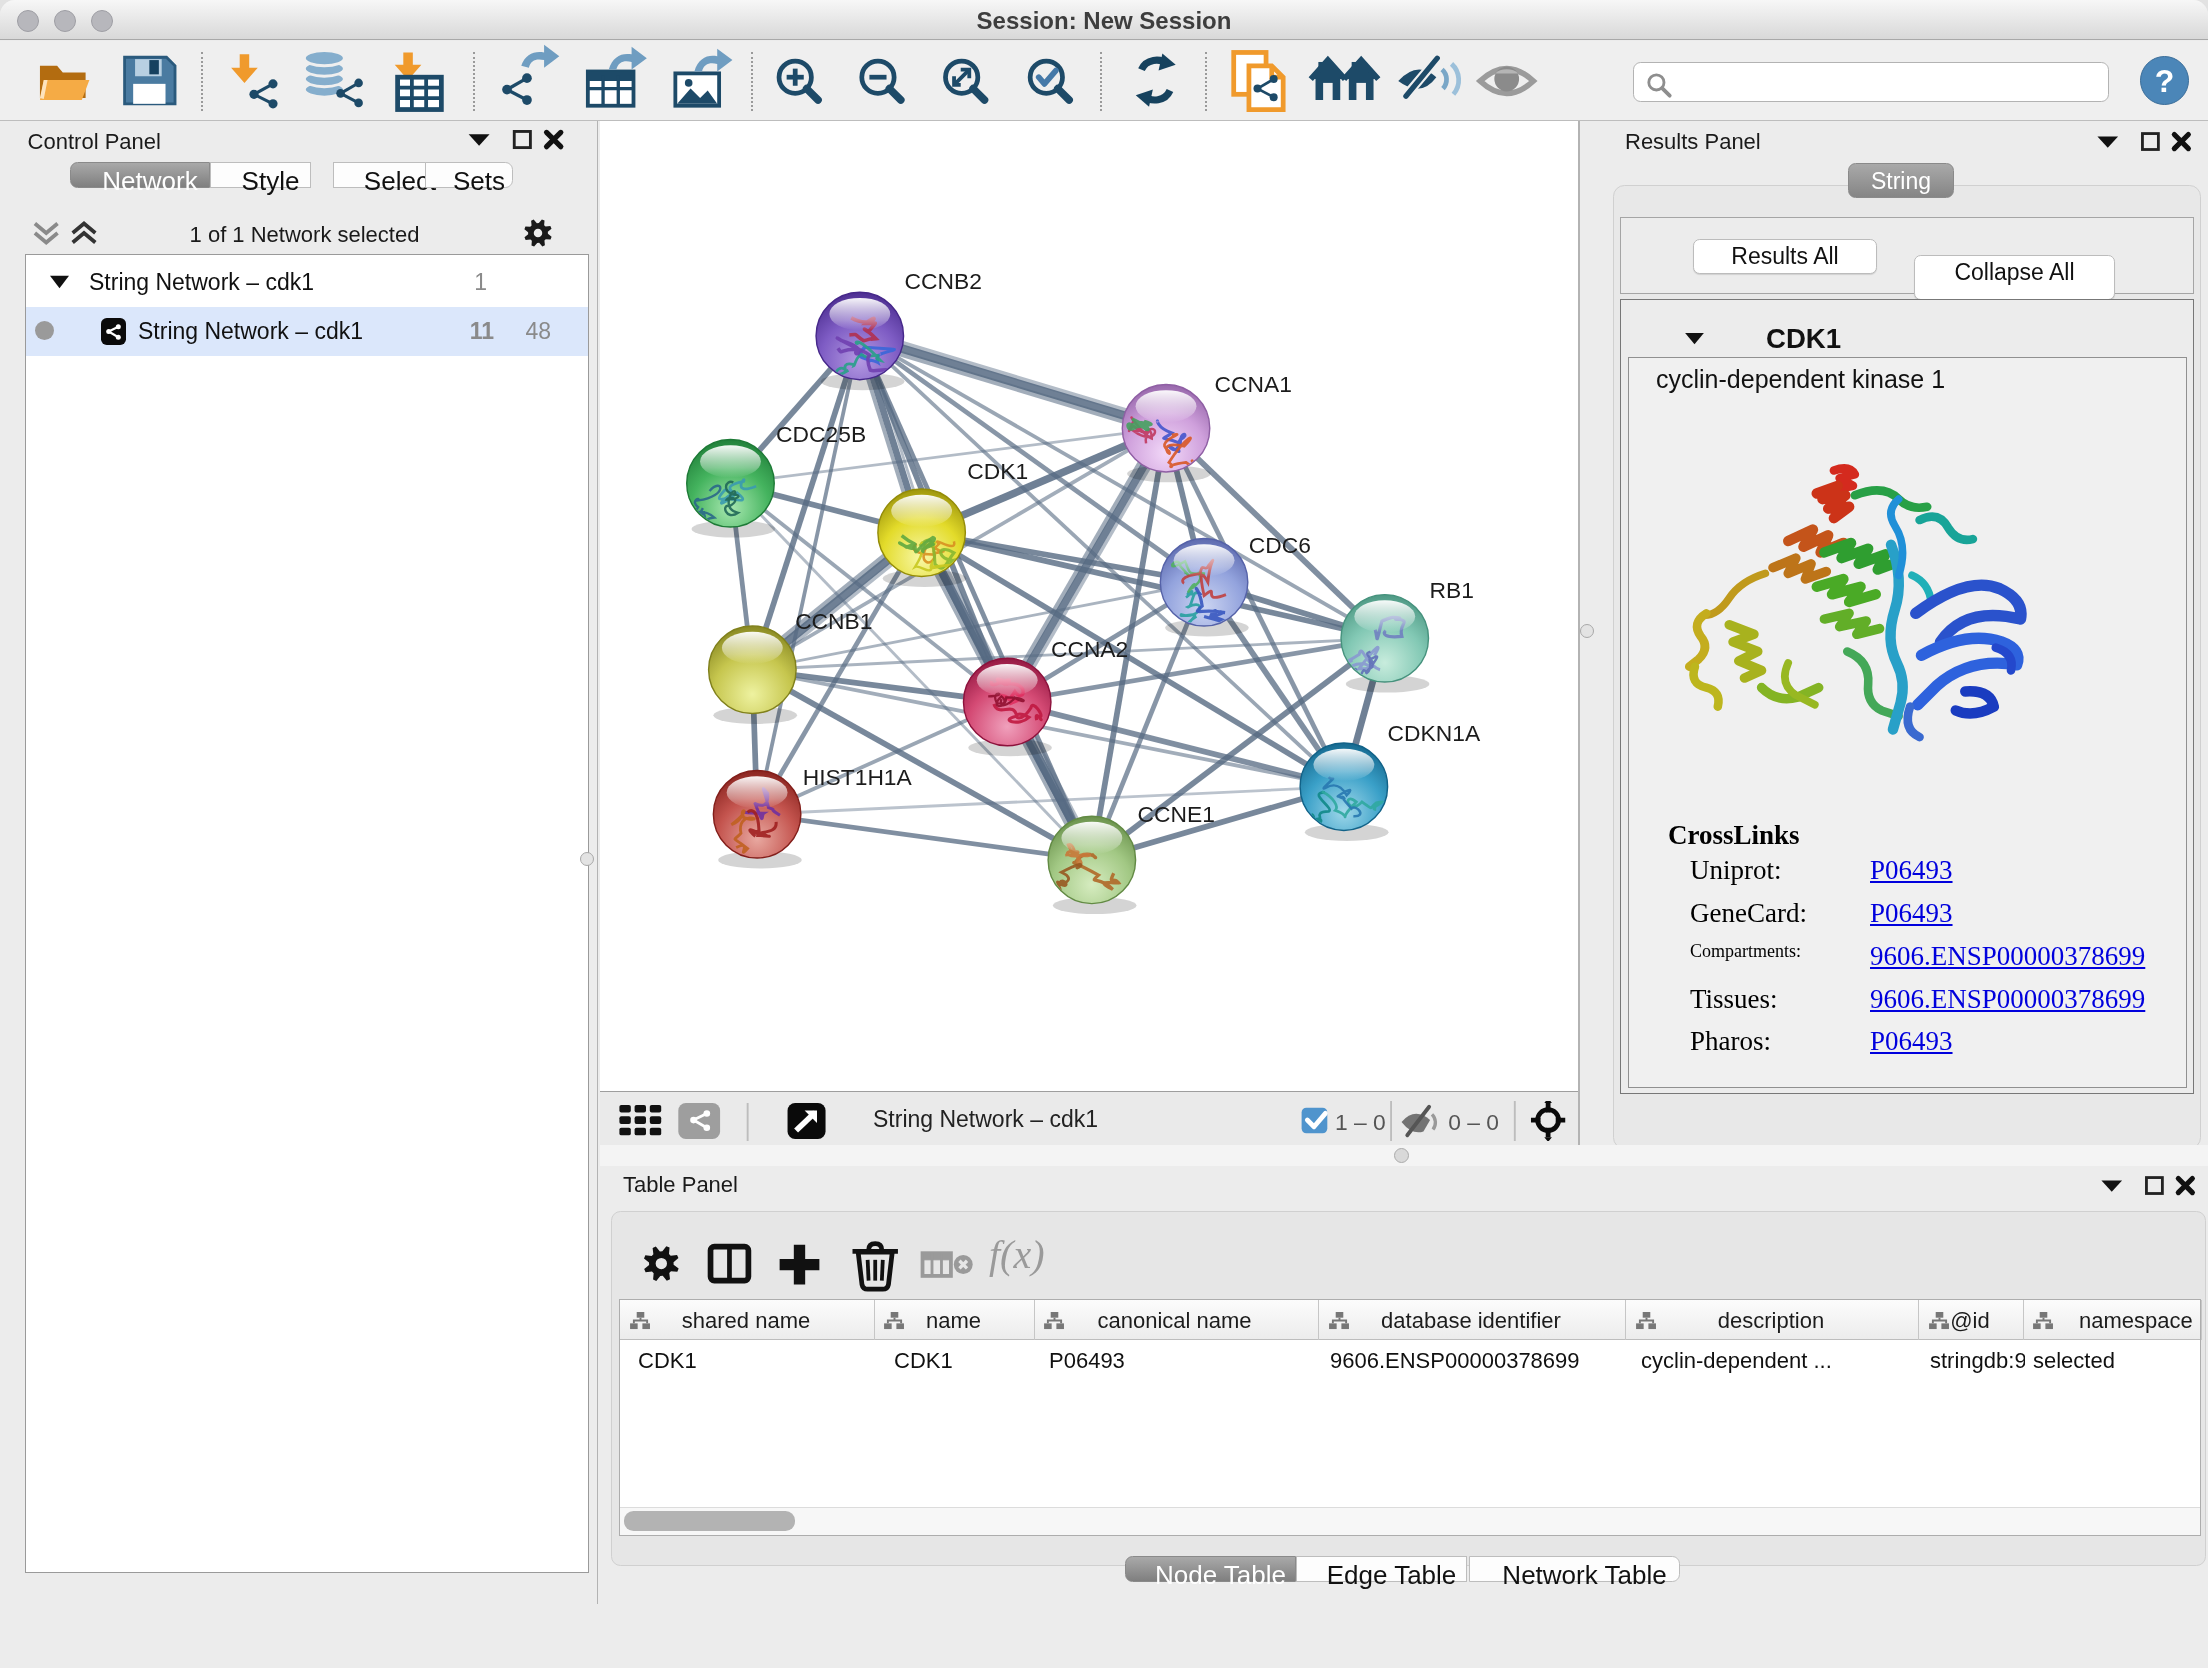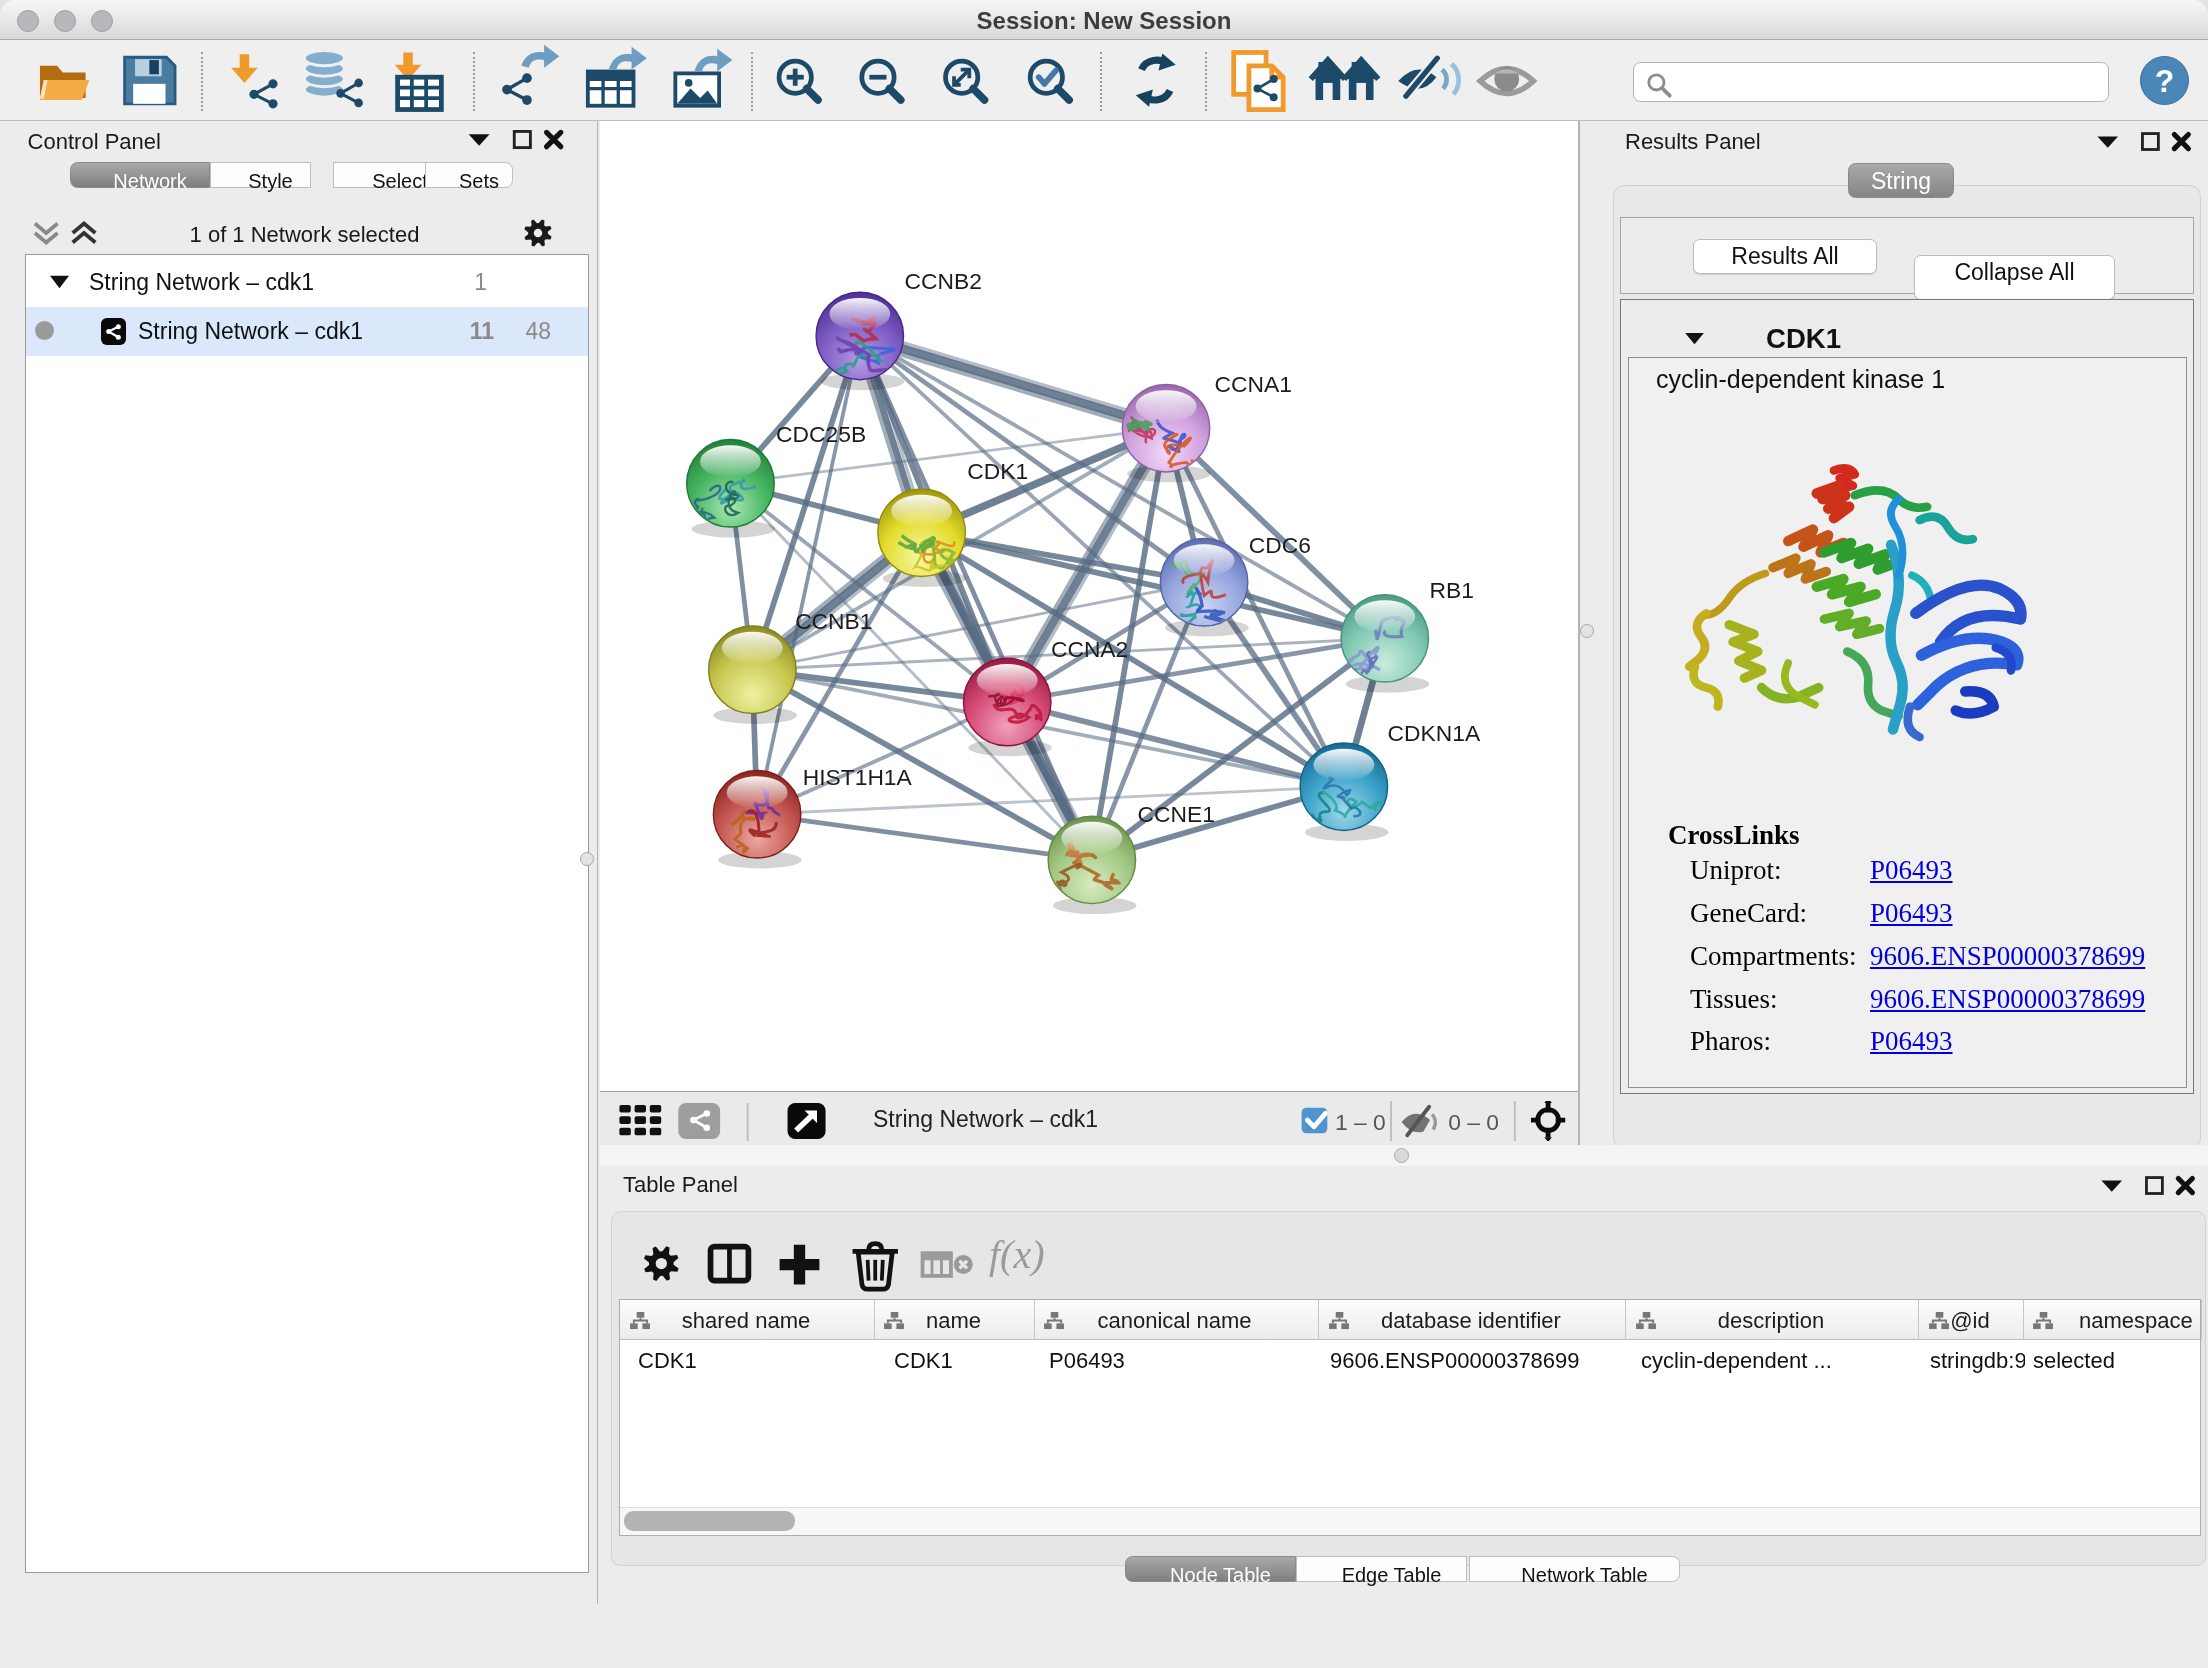--- a/index.html
+++ b/index.html
@@ -7,21 +7,21 @@
 .abs { position:absolute; }
 .titlebar { left:0; top:0; width:2208px; height:40px; background:linear-gradient(#f7f7f7,#d8d8d8); border-bottom:1px solid #a8a8a8; }
 .tl { border-radius:50%; width:22px; height:22px; background:#b7b7bc; border:1px solid #9e9ea4; top:9.5px; }
 .title { width:2208px; text-align:center; top:6.7px; font-size:24px; font-weight:bold; color:#3d3d3d; }
 .toolbar { left:0; top:41px; width:2208px; height:80px; background:#efefef; border-bottom:1px solid #bdbdbd; }
 .tsep { top:11.4px; height:59px; width:0; border-left:2.9px dotted #9a9a9a; }
 .searchbox { left:1633px; top:21px; width:476px; height:40px; background:#fff; border:1px solid #b3b3b3; border-radius:7.6px; }
 .help { left:2140px; width:49px; height:49px; border-radius:50%; background:#4b86b8; border:1px solid #3a6d99; color:#fff; font-size:32px; font-weight:bold; text-align:center; line-height:48px; top:15px; }
 .ptitle { font-size:22px; color:#1a1a1a; }
 .cp { left:0; top:121px; width:598px; height:1483px; background:#ececec; border-right:1.9px solid #b3b3b3; }
-.tabseg { position:absolute; border:1px solid #bdbdbd; background:#fdfdfd; color:#111; font-size:20px; text-align:center; line-height:36px; height:26px;padding-left:20px; }
+.tabseg { position:absolute; border:1px solid #bdbdbd; background:#fdfdfd; color:#111; font-size:26px; text-align:center; line-height:36px; height:26px;padding-left:20px; }
 .tabsel { background:linear-gradient(#a9a9a9,#7f7f7f); color:#fff; border-color:#8a8a8a; }
 .listbox { background:#fff; border:1.9px solid #9a9a9a; }
 .netview { left:600px; top:121px; width:978px; height:1024px; background:#fff; }
 .netstatus { left:0px; top:970px; width:978px; height:54px; background:#eaeaea; border-top:1.9px solid #9e9e9e; }
 .results { left:1580px; top:121px; width:629px; height:1024px; background:#ececec; }
 .rescard { left:33px; top:64px; width:588px; height:964px; background:#e8e8e8; border:1px solid #d0d0d0; border-radius:11.4px; }
 .btn { background:#fff; border:1px solid #bcbcbc; border-radius:6.7px; font-size:23px; color:#111; text-align:center; box-shadow:0 1px 1px rgba(0,0,0,0.12); }
 .hsplit { left:600px; top:1145px; width:1608px; height:21px; background:#f4f4f4; }
 .tablepanel { left:600px; top:1166px; width:1608px; height:438px; background:#ececec; }
 .tcard { left:11.4px; top:45px; width:1595px; height:355px; background:#e6e6e6; border:1px solid #d0d0d0; border-radius:9.5px; }
@@ -541,21 +541,21 @@
 <path d="M338,196 q20,6 16,24" stroke="#2448cc" stroke-width="9"></path>
 <path d="M248,258 q-8,24 10,32" stroke="#3a6ad0" stroke-width="9"></path>
 <path d="M236,120 q10,-30 -4,-52 q-10,-16 4,-28" stroke="#2090d8" stroke-width="8"></path>
 </g>
       </svg>
 <div class="abs serif" style="left:88px;top:699px;font-size:27px;font-weight:bold;color:#000;">CrossLinks</div>
 <div class="abs serif" style="left:110px;top:734px;font-size:27px;color:#000;">Uniprot:</div>
 <div class="abs serif" style="left:290px;top:734px;font-size:27px;"><span class="xl">P06493</span></div>
 <div class="abs serif" style="left:110px;top:777px;font-size:27px;color:#000;">GeneCard:</div>
 <div class="abs serif" style="left:290px;top:777px;font-size:27px;"><span class="xl">P06493</span></div>
-<div class="abs serif" style="left:110px;top:820px;font-size:27px;color:#000;">Compartments:</div>
+<div class="abs serif" style="left:110px;top:820px;font-size:18px;color:#000;">Compartments:</div>
 <div class="abs serif" style="left:290px;top:820px;font-size:27px;"><span class="xl">9606.ENSP00000378699</span></div>
 <div class="abs serif" style="left:110px;top:863px;font-size:27px;color:#000;">Tissues:</div>
 <div class="abs serif" style="left:290px;top:863px;font-size:27px;"><span class="xl">9606.ENSP00000378699</span></div>
 <div class="abs serif" style="left:110px;top:905px;font-size:27px;color:#000;">Pharos:</div>
 <div class="abs serif" style="left:290px;top:905px;font-size:27px;"><span class="xl">P06493</span></div>
 </div>
 <div class="abs" style="left:1578px;top:121px;width:1.9px;height:1024px;background:#b3b3b3;"></div>
 <div class="abs hsplit"></div>
 <div class="abs" style="left:1394px;top:1148px;width:15px;height:15px;border-radius:50%;background:#d9d9d9;border:1px solid #ababab;"></div>
 <div class="abs" style="left:580px;top:852px;width:14.3px;height:14.3px;border-radius:50%;background:#e3e3e3;border:1px solid #a8a8a8;"></div>

